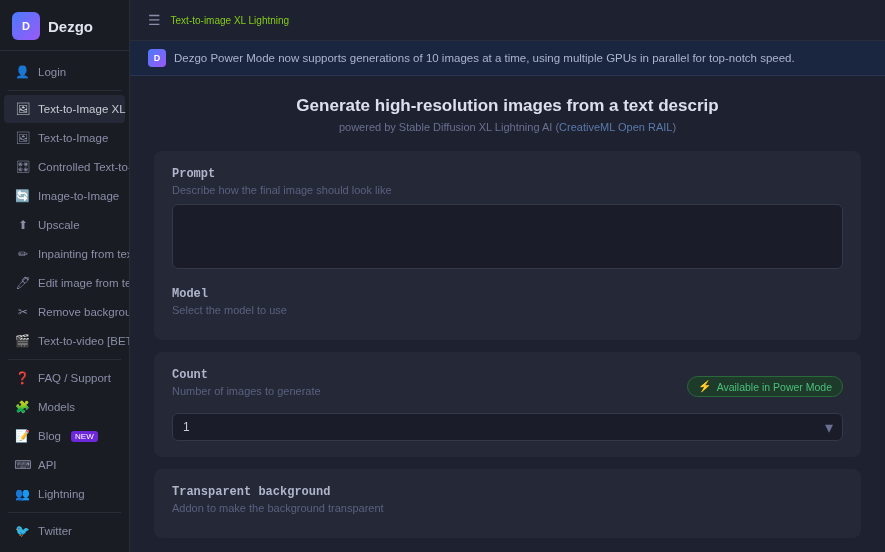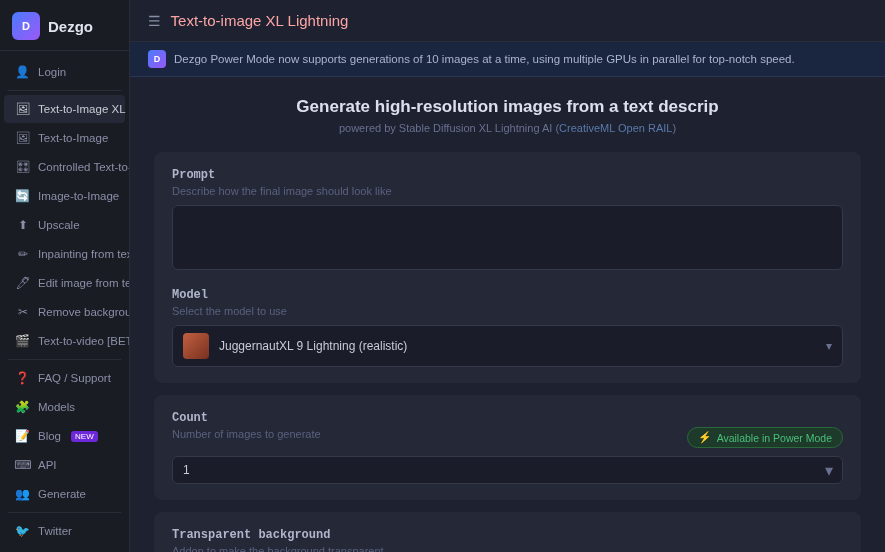--- a/index.html
+++ b/index.html
@@ -104,23 +104,23 @@
       padding: 12px 18px;
       border-bottom: 1px solid #2a2d38;
       background: #1e2130;
     }
     .topbar-menu-icon {
       cursor: pointer;
       color: #8a8fa8;
       font-size: 14px;
     }
     .topbar-title {
-      font-size: 15px;
+      font-size: 10px;
       font-weight: 500;
-      color: #fca5a5;
+      color: #84cc16;
     }
 
     .banner {
       background: #1a2540;
       border-bottom: 1px solid #2a3555;
       padding: 8px 18px;
       display: flex;
       align-items: center;
       gap: 8px;
       font-size: 11.5px;
@@ -220,21 +220,21 @@
       font-size: 12px;
       color: #c8ccd4;
     }
     .select-arrow {
       color: #6a7090;
       font-size: 12px;
     }
     .count-label-row {
       display: flex;
       justify-content: space-between;
-      align-items: flex-end;
+      align-items: center;
       margin-bottom: 8px;
     }
     .power-badge {
       display: flex;
       align-items: center;
       gap: 5px;
       background: #1e3a2a;
       border: 1px solid #2a6a3a;
       border-radius: 12px;
       padding: 3px 10px;
@@ -354,21 +354,21 @@
       <span class="badge">NEW</span>
     </div>
 
     <div class="sidebar-item">
       <span class="icon">⌨</span>
       <span>API</span>
     </div>
 
     <div class="sidebar-item">
       <span class="icon">👥</span>
-      <span>Generate</span>
+      <span>Lightning</span>
     </div>
 
     <hr class="sidebar-divider">
 
     <div class="sidebar-item">
       <span class="icon">🐦</span>
       <span>Twitter</span>
     </div>
 
     <div class="sidebar-item">
@@ -406,26 +406,20 @@
     <div class="form-section">
       <div class="field-group">
         <div class="field-label">Prompt</div>
         <div class="field-sublabel">Describe how the final image should look like</div>
         <textarea class="prompt-textarea" placeholder="" style=""></textarea>
       </div>
 
       <div class="field-group">
         <div class="field-label">Model</div>
         <div class="field-sublabel">Select the model to use</div>
-        <div class="model-select">
-          <div class="model-avatar" style="background: linear-gradient(135deg, #c06040, #7a3020);">
-          </div>
-          <span class="model-name">JuggernautXL 9 Lightning (realistic)</span>
-          <span class="select-arrow">▾</span>
-        </div>
       </div>
     </div>
 
     <div class="form-section">
       <div class="count-label-row">
         <div>
           <div class="field-label">Count</div>
           <div class="field-sublabel">Number of images to generate</div>
         </div>
         <div class="power-badge">

